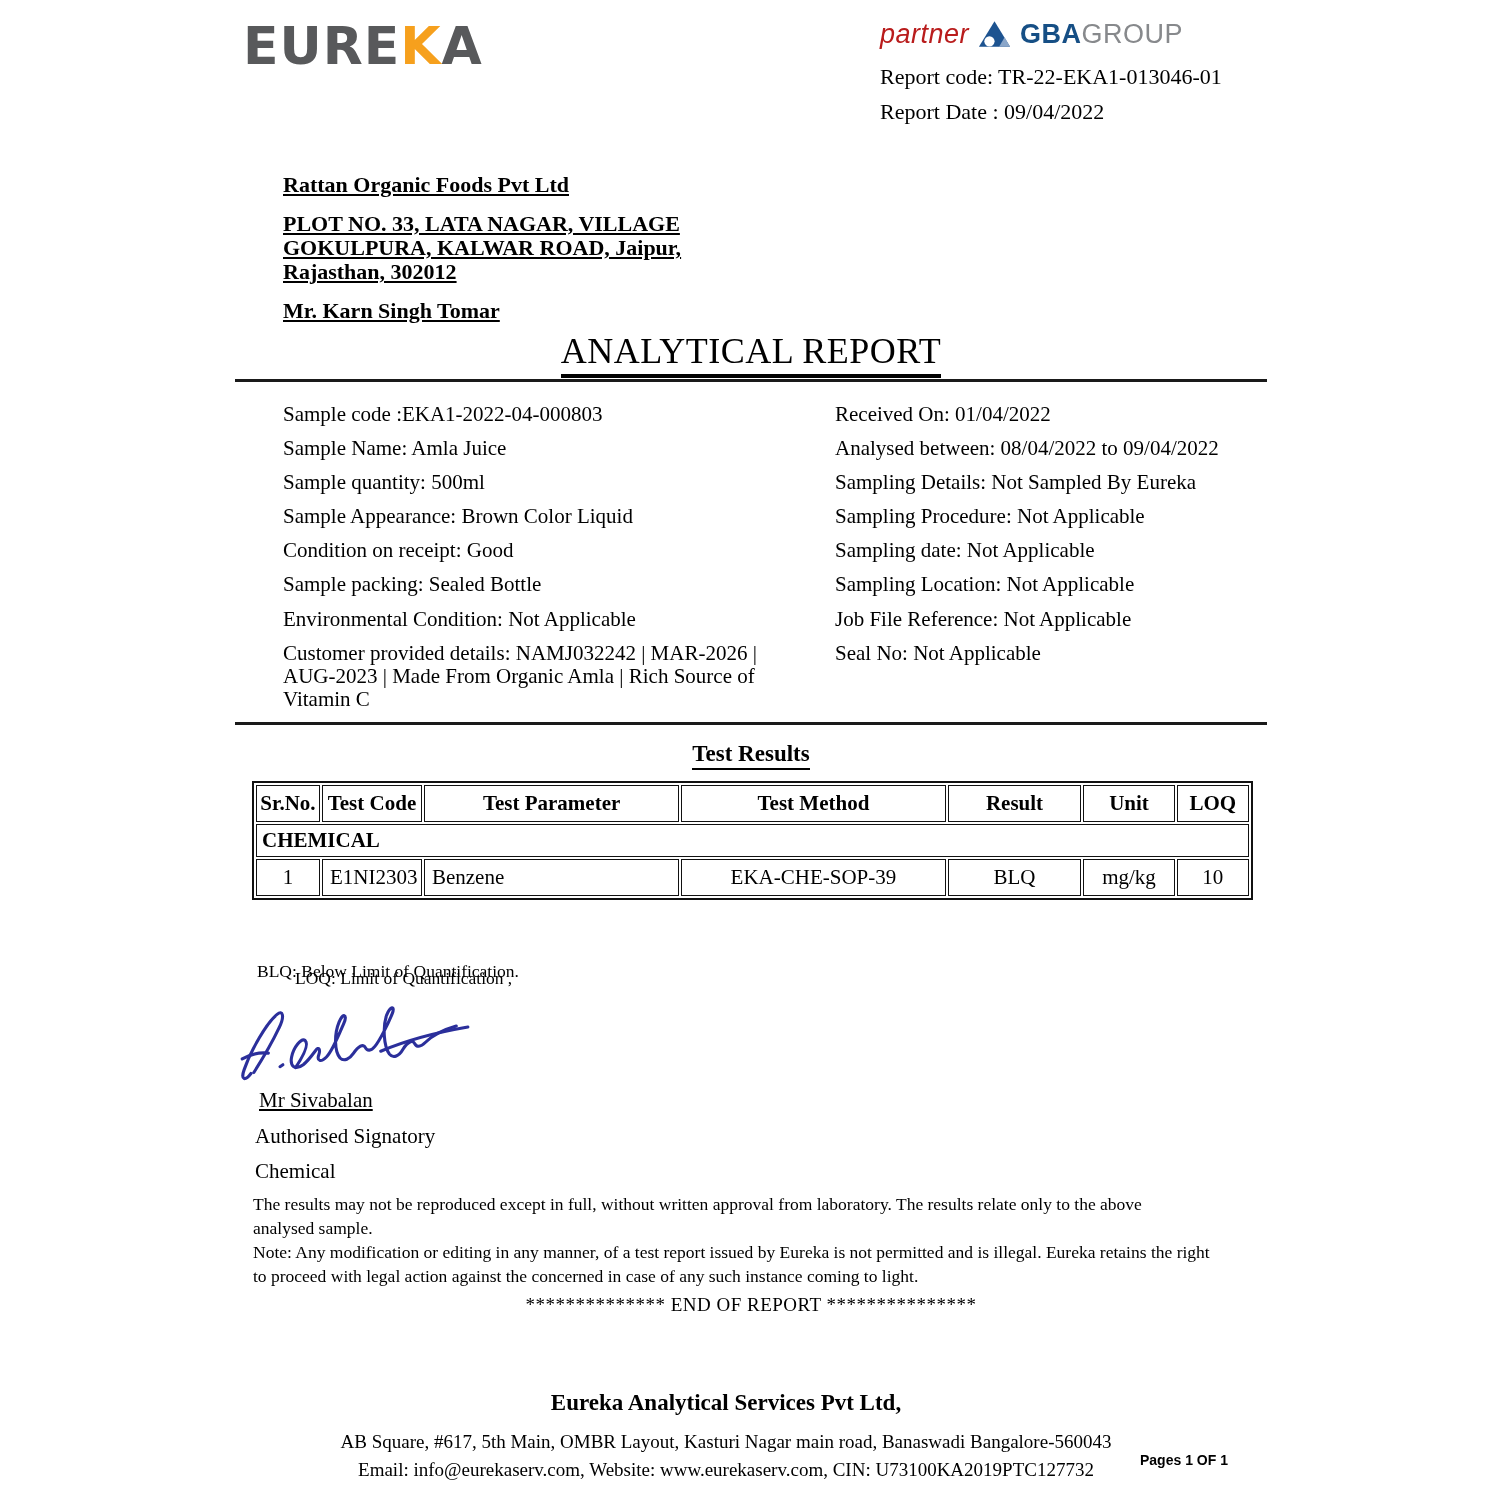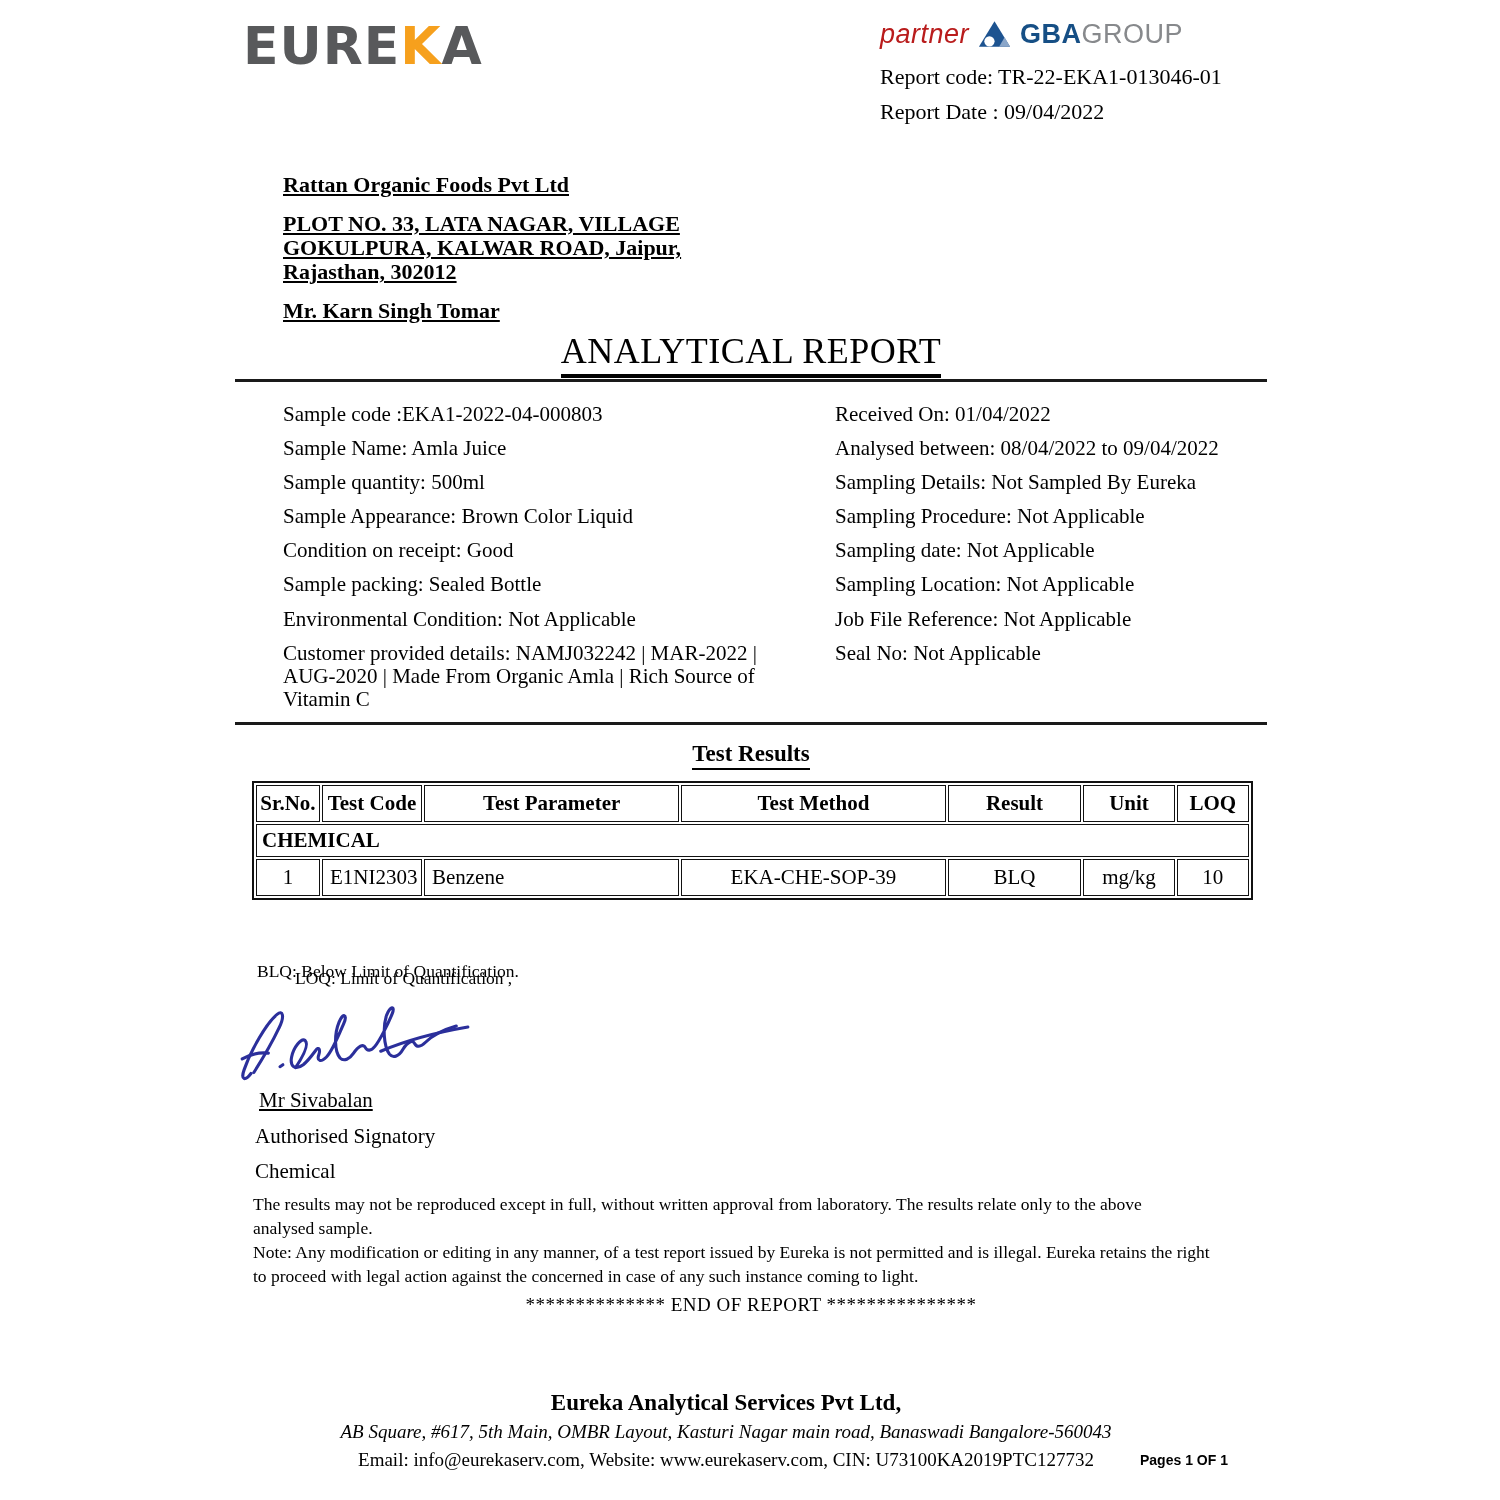--- a/index.html
+++ b/index.html
@@ -76,21 +76,21 @@
   .sig-dept  { position:absolute; left:255px; top:1159px; font-size:21px; }
 
   
   .disc-1 { position:absolute; left:253px; top:1193px; width:950px; font-size:17.5px; line-height:1.35; }
   .disc-2 { position:absolute; left:253px; top:1241px; width:960px; font-size:17.5px; line-height:1.35; }
   .end-line { position:absolute; left:235px; top:1294px; width:1032px; text-align:center; font-size:19px; letter-spacing:0.5px; }
 
   
   .footer { position:absolute; left:210px; top:1390px; width:1032px; text-align:center; }
   .footer .company { font-size:23px; font-weight:bold; }
-  .footer .addr    { font-size:19px; margin-top:5px;font-style:italic; }
+  .footer .addr    { font-size:19px; margin-top:15px; }
   .footer .contact { font-size:19px; margin-top:6px; }
   .pages {
     position:absolute; left:1140px; top:1452px;
     font-family:"Liberation Sans", sans-serif; font-weight:bold; font-size:14px;
   }
 </style>
 </head>
 <body>
 
 <div class="page">
@@ -129,21 +129,21 @@
   <div class="rule rule-1"></div>
 
   <div class="details-left">
     <div class="detail-item">Sample code :EKA1-2022-04-000803</div>
     <div class="detail-item">Sample Name: Amla Juice</div>
     <div class="detail-item">Sample quantity: 500ml</div>
     <div class="detail-item">Sample Appearance: Brown Color Liquid</div>
     <div class="detail-item">Condition on receipt: Good</div>
     <div class="detail-item">Sample packing: Sealed Bottle</div>
     <div class="detail-item">Environmental Condition: Not Applicable</div>
-    <div class="detail-item">Customer provided details: NAMJ032242 | MAR-2022 | AUG-2020 | Made From Organic Amla | Rich Source of Vitamin C</div>
+    <div class="detail-item">Customer provided details: NAMJ032242 | MAR-2026 | AUG-2023 | Made From Organic Amla | Rich Source of Vitamin C</div>
   </div>
   <div class="details-right">
     <div class="detail-item">Received On: 01/04/2022</div>
     <div class="detail-item">Analysed between: 08/04/2022 to 09/04/2022</div>
     <div class="detail-item">Sampling Details: Not Sampled By Eureka</div>
     <div class="detail-item">Sampling Procedure: Not Applicable</div>
     <div class="detail-item">Sampling date: Not Applicable</div>
     <div class="detail-item">Sampling Location: Not Applicable</div>
     <div class="detail-item">Job File Reference: Not Applicable</div>
     <div class="detail-item">Seal No: Not Applicable</div>

